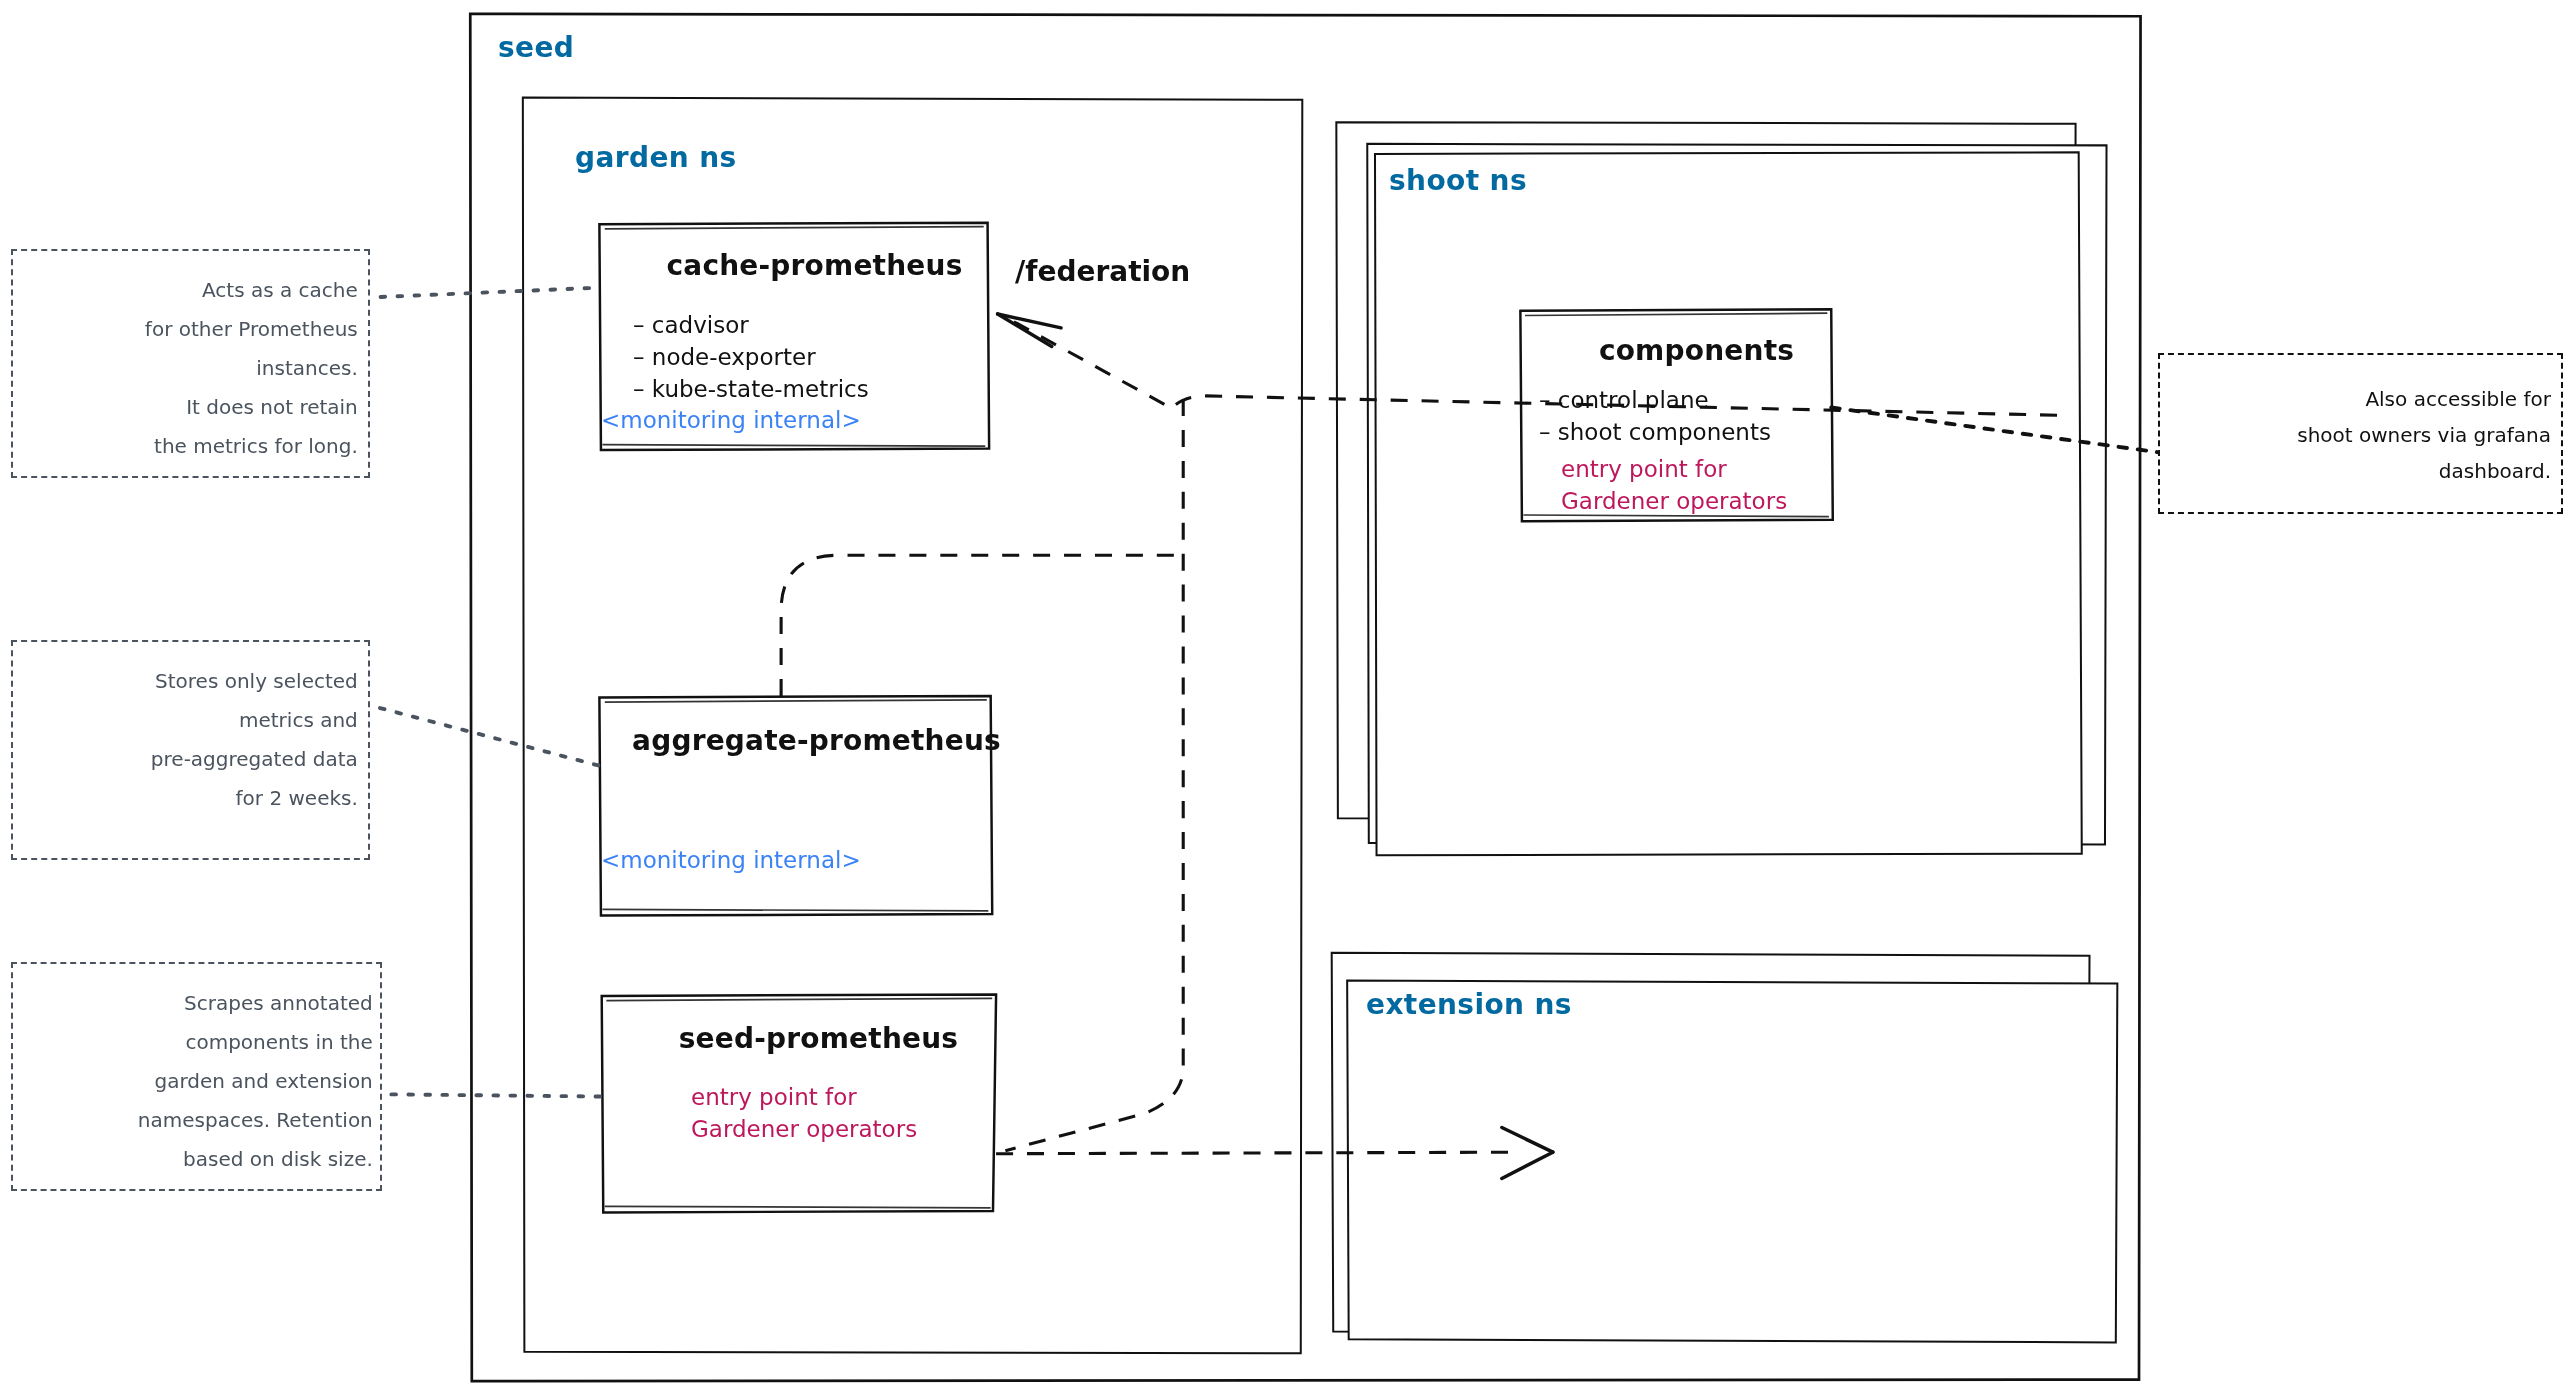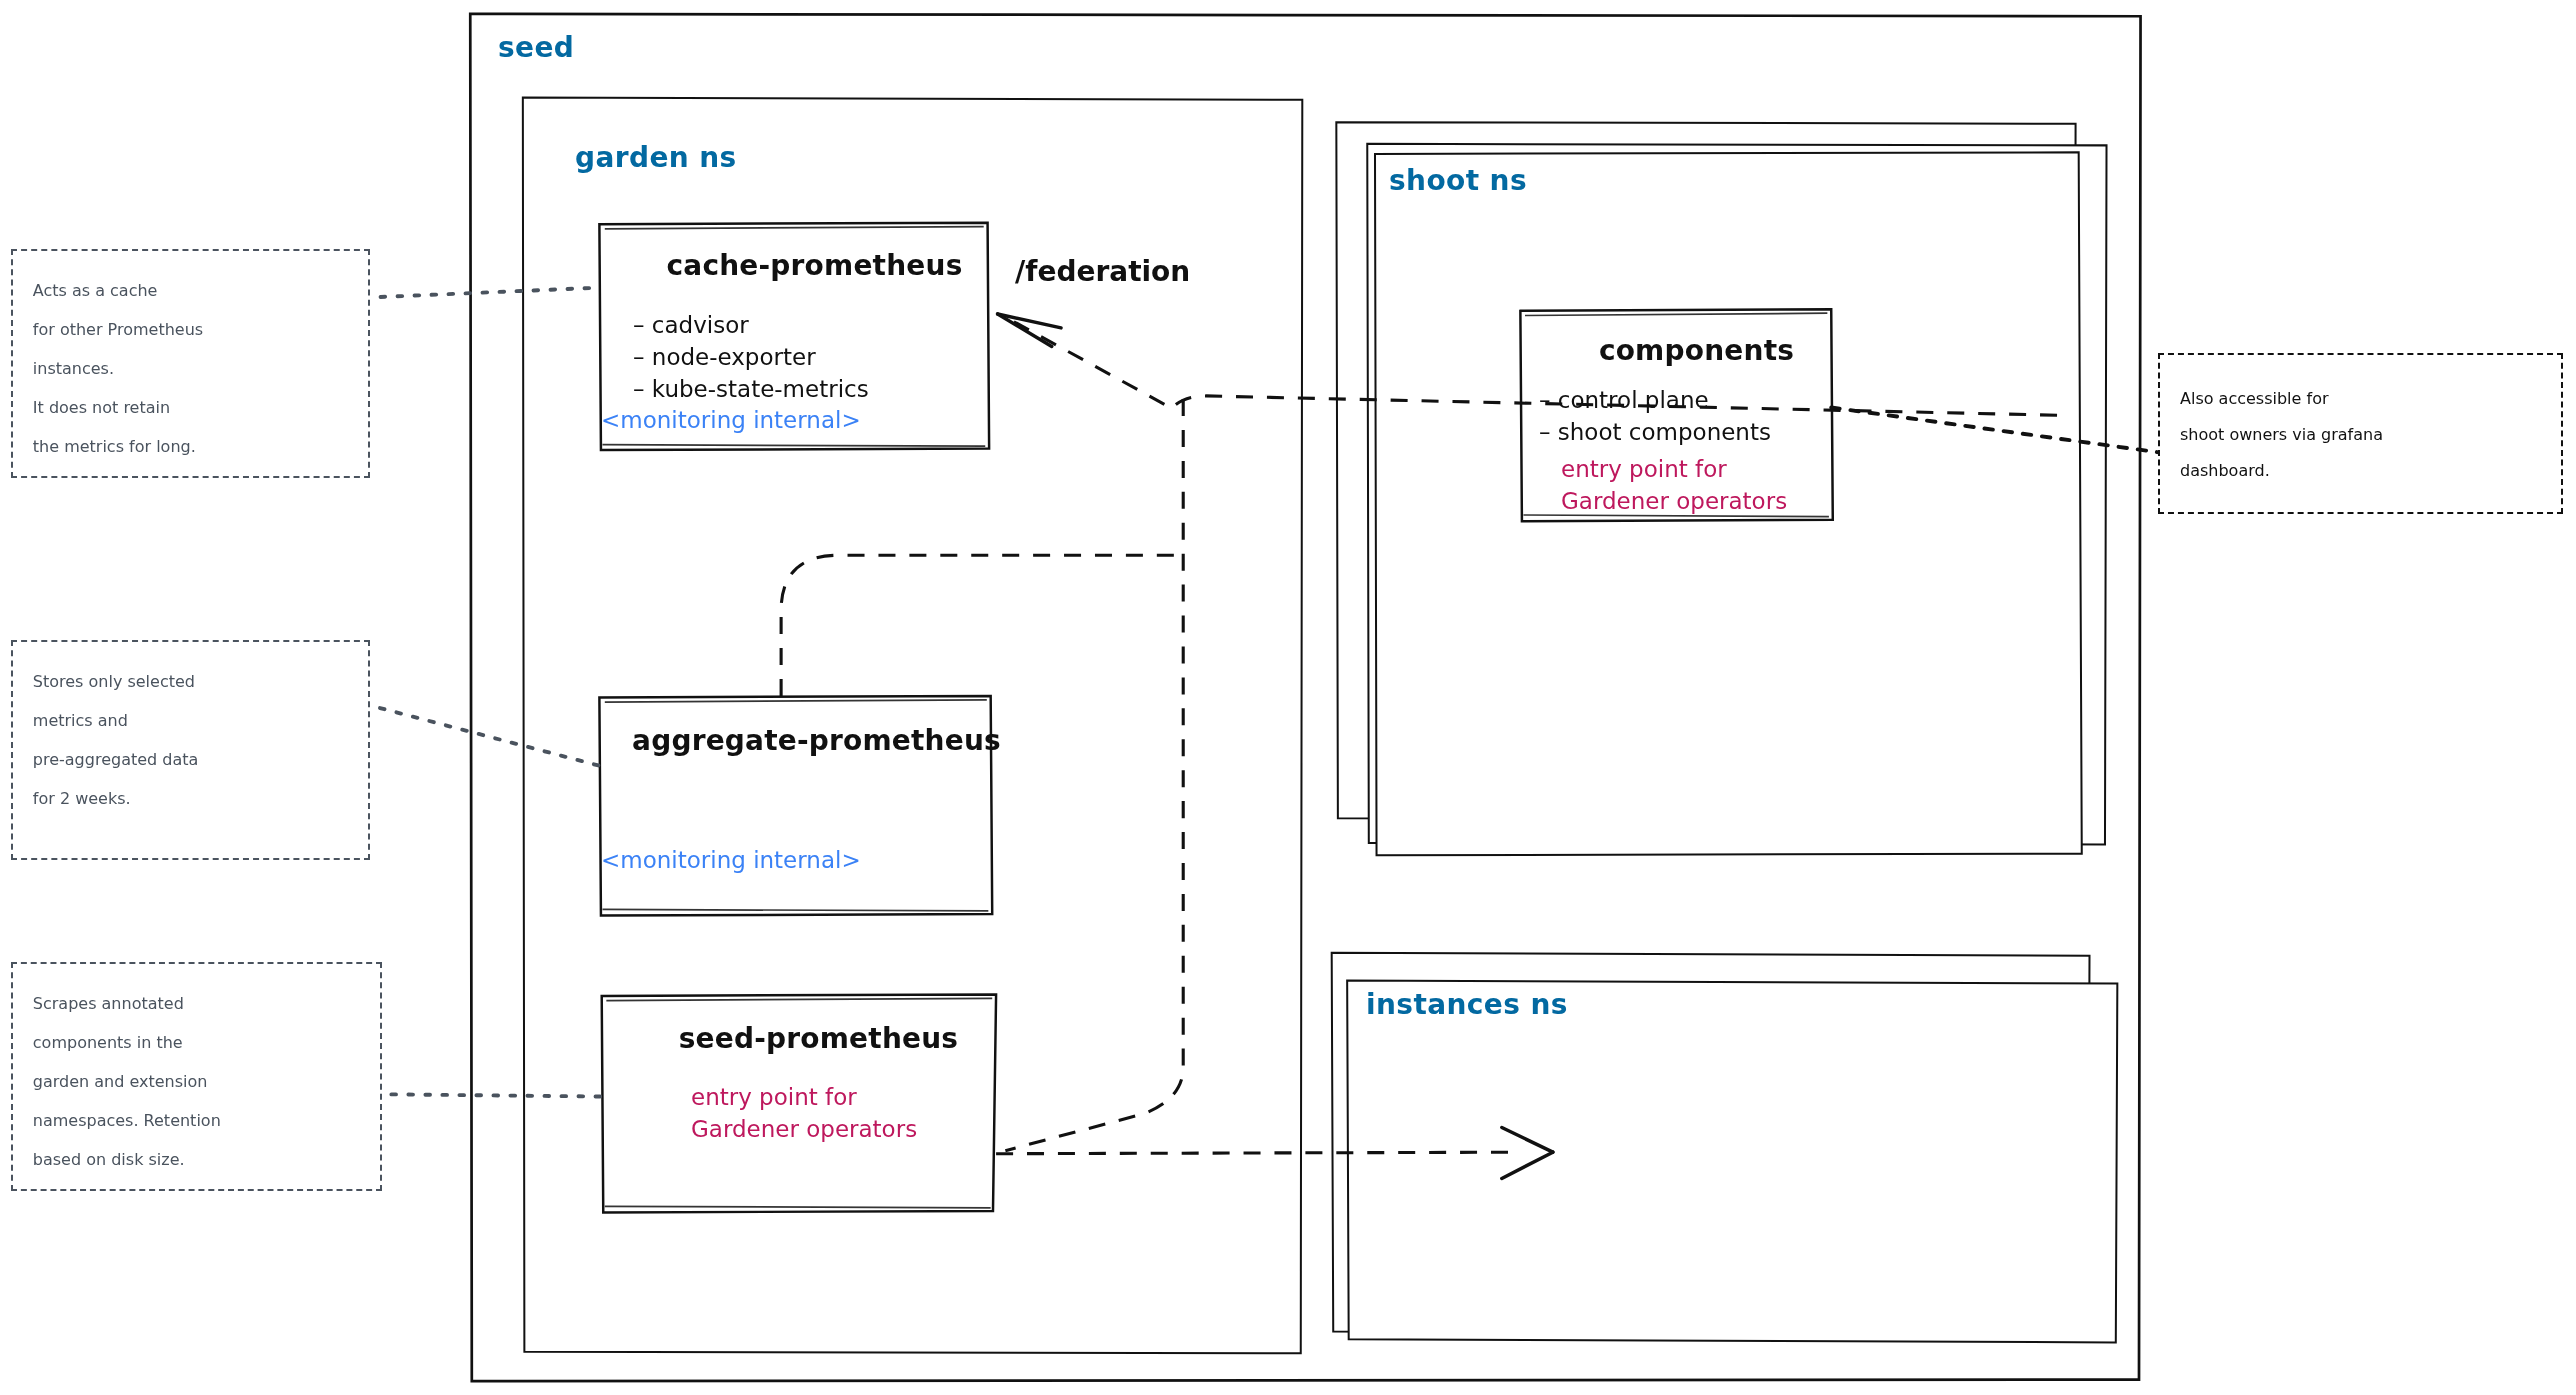--- a/index.html
+++ b/index.html
@@ -6,22 +6,22 @@
   body{width:2576px;height:1395px;overflow:hidden;
        font-family:"DejaVu Sans", sans-serif;}
   #stage{position:relative;width:2576px;height:1395px;background:#fff;}
   svg.layer{position:absolute;left:0;top:0;width:2576px;height:1395px;}
 
   
   .hw{font-family:"DejaVu Sans", sans-serif;}
 
   .note-box{position:absolute;box-sizing:border-box;
             border:2.3px dashed #4a535e;background:#fff;}
-  .note-text{position:absolute;color:#4a535e;font-size:16px;line-height:39px;
-             white-space:pre-line;}
+  .note-text{position:absolute;color:#4a535e;font-size:20px;line-height:39px;
+             white-space:pre-line;text-align:right;}
   .note-text.black{color:#111;}
 
   .ns-label{position:absolute;color:#0369a1;font-size:28px;font-weight:700;
             letter-spacing:0.4px;}
   .box-title{position:absolute;color:#111;font-size:28px;font-weight:700;
              text-align:center;letter-spacing:0.2px;margin-left:20px;}
   .box-list{position:absolute;color:#111;font-size:23px;line-height:32px;
             white-space:pre-line;}
   .accent-lt{position:absolute;color:#3b82f6;font-size:23px;line-height:32px;
              white-space:pre-line;text-align:left;}
@@ -109,21 +109,21 @@
 
     <path class="dot-note" d="M 470 385 L 774 372"></path>
     <path class="dot-note" d="M 470 910 L 774 990"></path>
     <path class="dot-note" d="M 484 1415 L 776 1418"></path>
     <path class="dot-black" d="M 2368 527 L 2792 585"></path>
   </svg>
 
   <div class="ns-label hw" style="left:498px;top:31px;">seed</div>
   <div class="ns-label hw" style="left:575px;top:141px;">garden ns</div>
   <div class="ns-label hw" style="left:1389px;top:164px;">shoot ns</div>
-  <div class="ns-label hw" style="left:1366px;top:988px;">instances ns</div>
+  <div class="ns-label hw" style="left:1366px;top:988px;">extension ns</div>
 
   <div class="box-title hw" style="left:601px;top:249px;width:387px;">cache-prometheus</div>
   <div class="box-list hw" style="left:633px;top:309px;">–  cadvisor
 –  node-exporter
 –  kube-state-metrics</div>
   <div class="accent-lt hw" style="left:601px;top:404px;width:387px;">&lt;monitoring internal&gt;</div>
 
   <div class="box-title hw" style="left:601px;top:724px;width:391px;">aggregate-prometheus</div>
   <div class="accent-lt hw" style="left:601px;top:844px;width:391px;">&lt;monitoring internal&gt;</div>
 

